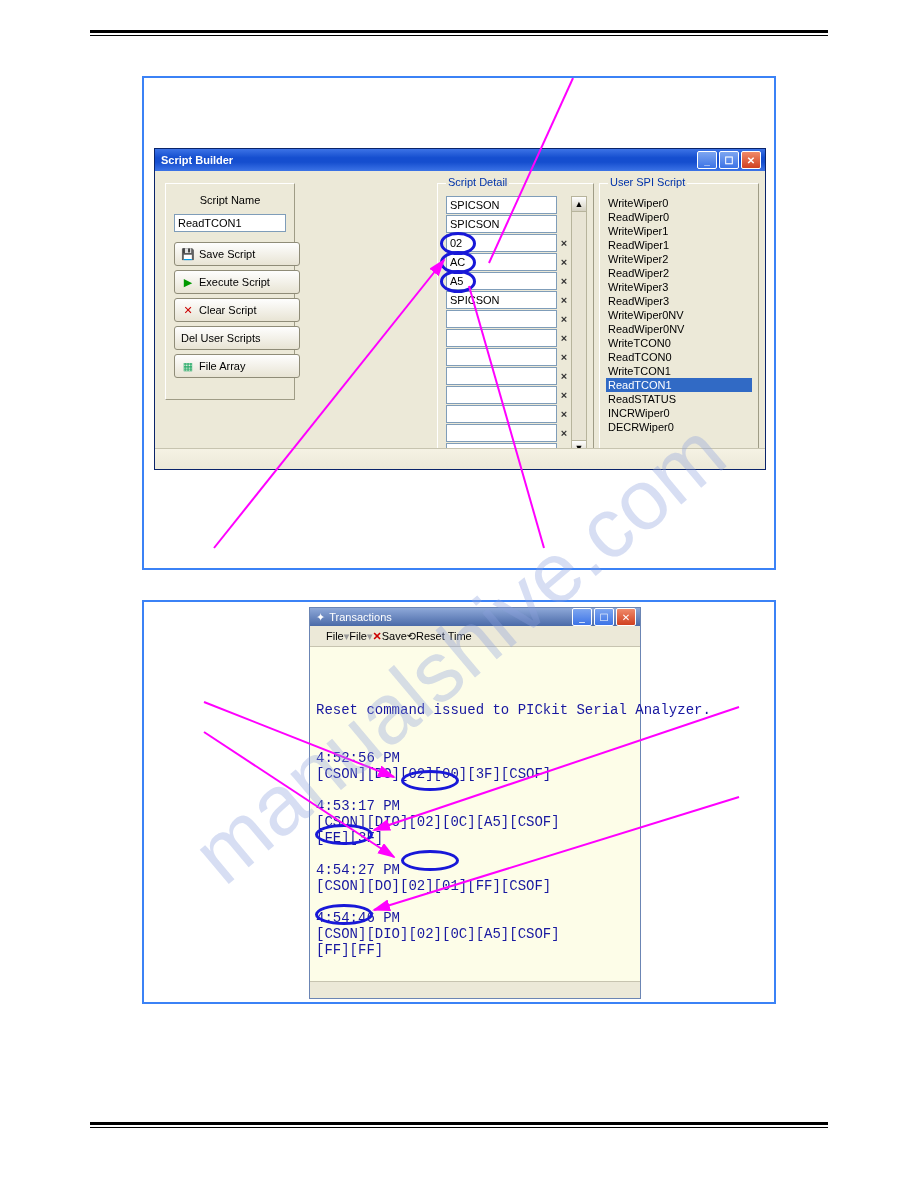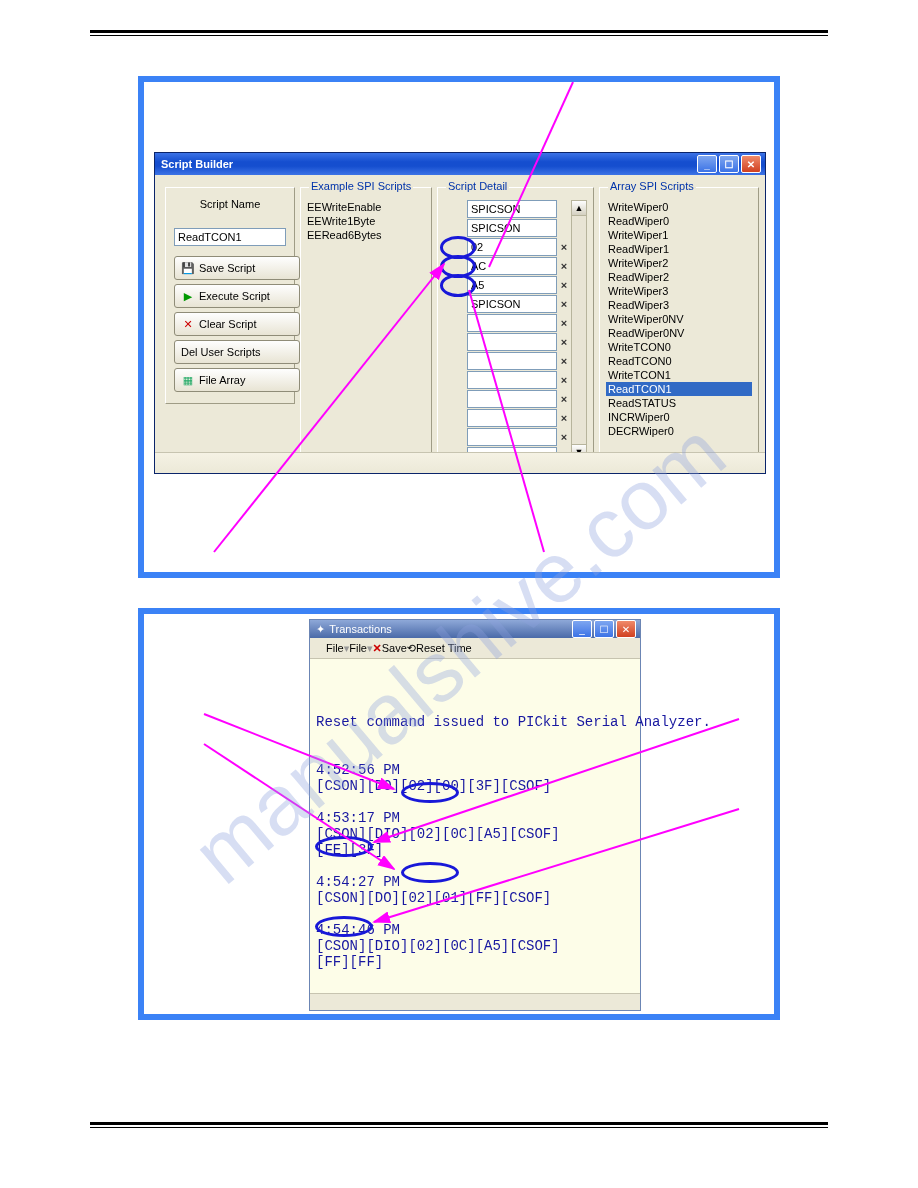--- a/index.html
+++ b/index.html
@@ -25,21 +25,21 @@
   }
   .hr-double.bottom {
     margin: 18px 0 0 0;
     position: absolute;
     left: 90px; right: 90px;
     bottom: 60px;
   }
 
   
   .figbox {
-    border: 6px solid #3b82f6;
+    border: 2px solid #3b82f6;
     margin: 0 auto 30px auto;
     position: relative;
     background: #fff;
     overflow: hidden;
   }
   .fig1 { width: 630px; height: 490px; margin-top: 40px; }
   .fig2 { width: 630px; height: 400px; }
 
   
   .watermark {
@@ -107,21 +107,21 @@
     color: #0033aa;
     font-size: 11px;
     padding: 0 2px;
   }
   .p-left   { left: 10px;  top: 34px; width: 128px; height: 215px; }
   .p-ex     { left: 145px; top: 34px; width: 130px; height: 280px; }
   .p-detail { left: 282px; top: 34px; width: 155px; height: 280px; }
   .p-user   { left: 444px; top: 34px; width: 158px; height: 280px; }
 
   .p-left .inner { padding: 10px 8px 8px 8px; }
-  .label { display: block; text-align: center; margin-bottom: 18px; }
+  .label { display: block; text-align: center; margin-bottom: 8px; }
   .textbox {
     width: 100%; box-sizing: border-box;
     border: 1px solid #7f9db9;
     background: #fff;
     height: 18px;
     padding: 1px 3px;
     font-size: 11px;
     margin-bottom: 6px;
   }
   .xpbtn {
@@ -142,21 +142,21 @@
     overflow: hidden;
     line-height: 14px;
   }
   .p-user .list .item.sel {
     background: #316ac5; color: #fff;
   }
   .p-user .list .item { padding: 0 2px; white-space: nowrap; }
 
   .p-detail .rows {
     position: absolute;
-    left: 8px; right: 22px; top: 12px; bottom: 8px; margin-left: 21px;
+    left: 8px; right: 22px; top: 12px; bottom: 8px;
   }
   .drow {
     display: flex; align-items: center;
     height: 18px; margin-bottom: 1px;
   }
   .din {
     flex: 1;
     border: 1px solid #7f9db9;
     height: 16px;
     background: #fff;
@@ -261,28 +261,20 @@
           <div class="xpbtn">
             <span>Del User Scripts</span>
           </div>
           <div class="xpbtn">
             <span class="ico" style="color:#2a6">▦</span>
             <span>File Array</span>
           </div>
         </div>
       </div>
 
-      <div class="panel p-ex">
-        <span class="legend">Example SPI Scripts</span>
-        <div class="list">
-          <div class="item">EEWriteEnable</div>
-          <div class="item">EEWrite1Byte</div>
-          <div class="item">EERead6Bytes</div>
-        </div>
-      </div>
 
       <div class="panel p-detail">
         <span class="legend">Script Detail</span>
         <div class="rows" id="detail-rows">
             <div class="drow">
               <div class="din">SPICSON</div>
               <div class="ddel"></div>
             </div>
             <div class="drow">
               <div class="din">SPICSON</div>
@@ -337,21 +329,21 @@
               <div class="ddel">×</div>
             </div>
           </div>
         <div class="vscroll">
           <div class="arrow">▲</div>
           <div class="arrow bot">▼</div>
         </div>
       </div>
 
       <div class="panel p-user">
-        <span class="legend">Array SPI Scripts</span>
+        <span class="legend">User SPI Script</span>
         <div class="list" id="user-list">
             <div class="item">WriteWiper0</div>
             <div class="item">ReadWiper0</div>
             <div class="item">WriteWiper1</div>
             <div class="item">ReadWiper1</div>
             <div class="item">WriteWiper2</div>
             <div class="item">ReadWiper2</div>
             <div class="item">WriteWiper3</div>
             <div class="item">ReadWiper3</div>
             <div class="item">WriteWiper0NV</div>

